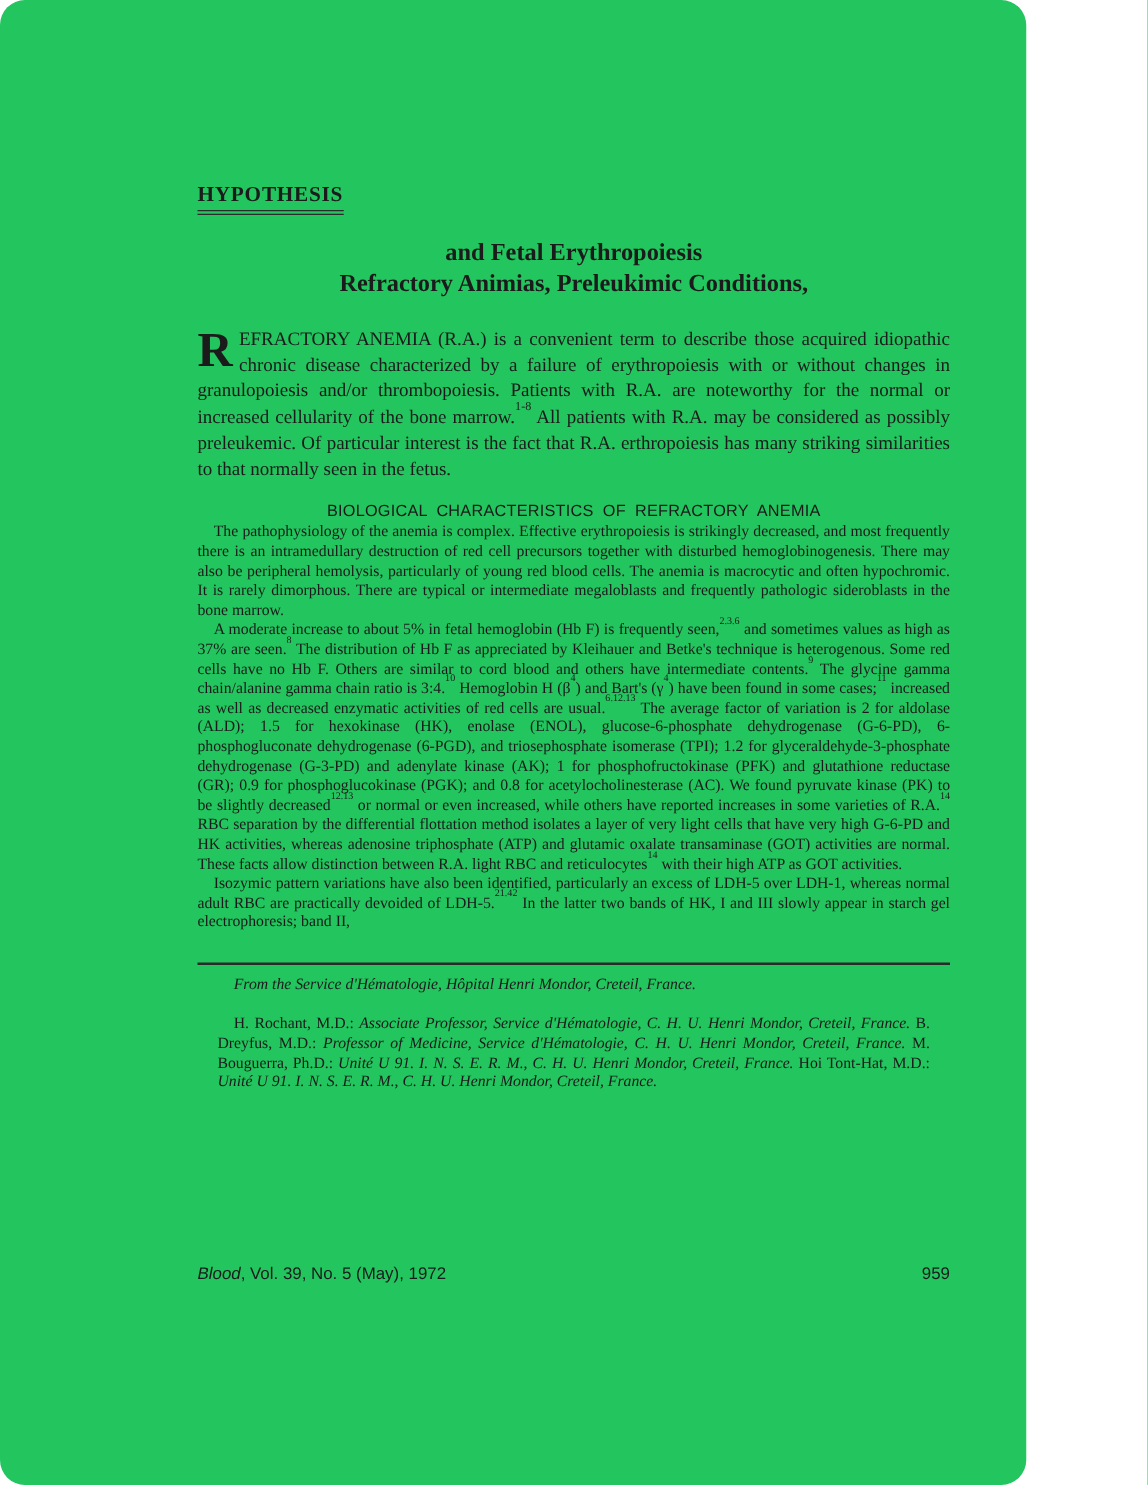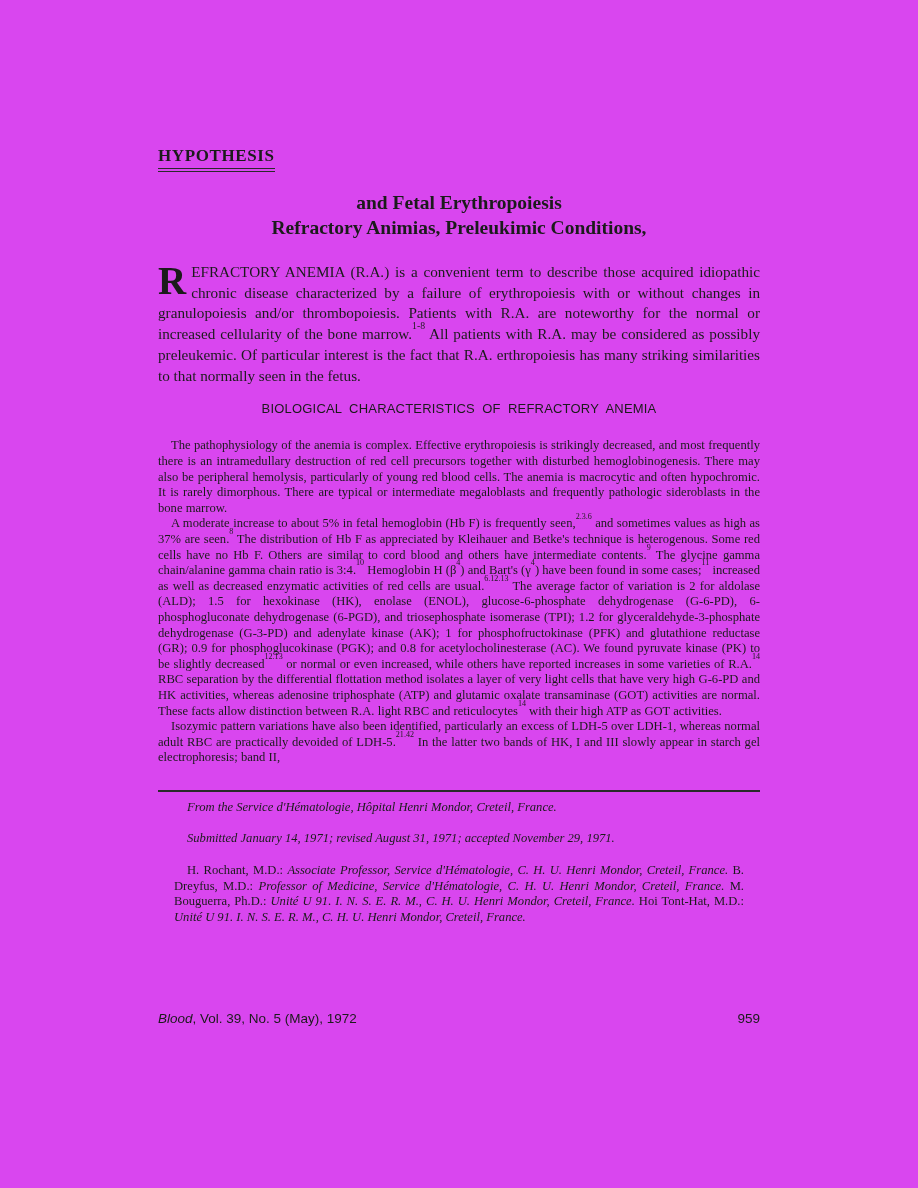--- a/index.html
+++ b/index.html
@@ -3,24 +3,25 @@
 <meta charset="utf-8">
 <style>
   html,body{margin:0;padding:0;}
   body{
     width:918px;height:1188px;
     background:#ffffff;
     font-family:"Liberation Serif",serif;
   }
   .page{
     position:relative;
-    width:918px;height:1188px;
-    background:#d946ef;
+    width:821px;height:1188px;
+    background:#22c55e;
     color:#1b1b1b;
     overflow:hidden;
+    border-radius:20px;
   }
   .content{
     position:absolute;
     left:158px;top:146px;
     width:602px;
   }
   .kicker{
     display:inline-block;
     font-family:"Liberation Serif",serif;
     font-weight:700;
@@ -64,21 +65,21 @@
     word-spacing:3.5px;
     letter-spacing:.2px;
   }
   .bp{
     margin:0;
     font-size:12.6px;
     line-height:15.6px;
     text-align:justify;
     text-indent:13px;
   }
-  .bp.first{margin-top:22px;}
+  .bp.first{margin-top:2px;}
   sup{
     font-size:64%;
     line-height:0;
     position:relative;
     top:-.45em;
   }
   .fnrule{
     margin-top:24px;
     border:none;
     border-top:2px solid #2a2a2a;
@@ -125,21 +126,20 @@
     <p class="bp first"><span>The pathophysiology of the anemia is complex. Effective erythropoiesis is strikingly decreased, and most frequently there is an intramedullary destruction of red cell precursors together with disturbed hemoglobinogenesis. There may also be peripheral hemolysis, particularly of young red blood cells. The anemia is macrocytic and often hypochromic. It is rarely dimorphous. There are typical or intermediate megaloblasts and frequently pathologic sideroblasts in the bone marrow.</span></p>
 
     <p class="bp"><span>A moderate increase to about 5% in fetal hemoglobin (Hb F) is frequently seen,</span><sup>2.3.6</sup><span> and sometimes values as high as 37% are seen.</span><sup>8</sup><span> The distribution of Hb F as appreciated by Kleihauer and Betke's technique is heterogenous. Some red cells have no Hb F. Others are similar to cord blood and others have intermediate contents.</span><sup>9</sup><span> The glycine gamma chain/alanine gamma chain ratio is 3:4.</span><sup>10</sup><span> Hemoglobin H (β</span><sup>4</sup><span>) and Bart's (γ</span><sup>4</sup><span>) have been found in some cases;</span><sup>11</sup><span> increased as well as decreased enzymatic activities of red cells are usual.</span><sup>6.12.13</sup><span> The average factor of variation is 2 for aldolase (ALD); 1.5 for hexokinase (HK), enolase (ENOL), glucose-6-phosphate dehydrogenase (G-6-PD), 6-phosphogluconate dehydrogenase (6-PGD), and triosephosphate isomerase (TPI); 1.2 for glyceraldehyde-3-phosphate dehydrogenase (G-3-PD) and adenylate kinase (AK); 1 for phosphofructokinase (PFK) and glutathione reductase (GR); 0.9 for phosphoglucokinase (PGK); and 0.8 for acetylocholinesterase (AC). We found pyruvate kinase (PK) to be slightly decreased</span><sup>12.13</sup><span> or normal or even increased, while others have reported increases in some varieties of R.A.</span><sup>14</sup><span> RBC separation by the differential flottation method isolates a layer of very light cells that have very high G-6-PD and HK activities, whereas adenosine triphosphate (ATP) and glutamic oxalate transaminase (GOT) activities are normal. These facts allow distinction between R.A. light RBC and reticulocytes</span><sup>14</sup><span> with their high ATP as GOT activities.</span></p>
 
     <p class="bp"><span>Isozymic pattern variations have also been identified, particularly an excess of LDH-5 over LDH-1, whereas normal adult RBC are practically devoided of LDH-5.</span><sup>21.42</sup><span> In the latter two bands of HK, I and III slowly appear in starch gel electrophoresis; band II,</span></p>
 
     <hr class="fnrule">
 
     <p class="fn fn1"><span class="it">From the Service d'Hématologie, Hôpital Henri Mondor, Creteil, France.</span></p>
 
-    <p class="fn"><span class="it">Submitted January 14, 1971; revised August 31, 1971; accepted November 29, 1971.</span></p>
 
     <p class="fn"><span>H. Rochant, M.D.: </span><span class="it">Associate Professor, Service d'Hématologie, C. H. U. Henri Mondor, Creteil, France.</span><span> B. Dreyfus, M.D.: </span><span class="it">Professor of Medicine, Service d'Hématologie, C. H. U. Henri Mondor, Creteil, France.</span><span> M. Bouguerra, Ph.D.: </span><span class="it">Unité U 91. I. N. S. E. R. M., C. H. U. Henri Mondor, Creteil, France.</span><span> Hoi Tont-Hat, M.D.: </span><span class="it">Unité U 91. I. N. S. E. R. M., C. H. U. Henri Mondor, Creteil, France.</span></p>
 
   </div>
 
   <div class="footer">
     <span><span class="it">Blood</span><span>, Vol. 39, No. 5 (May), 1972</span></span>
     <span>959</span>
   </div>
 </div>

